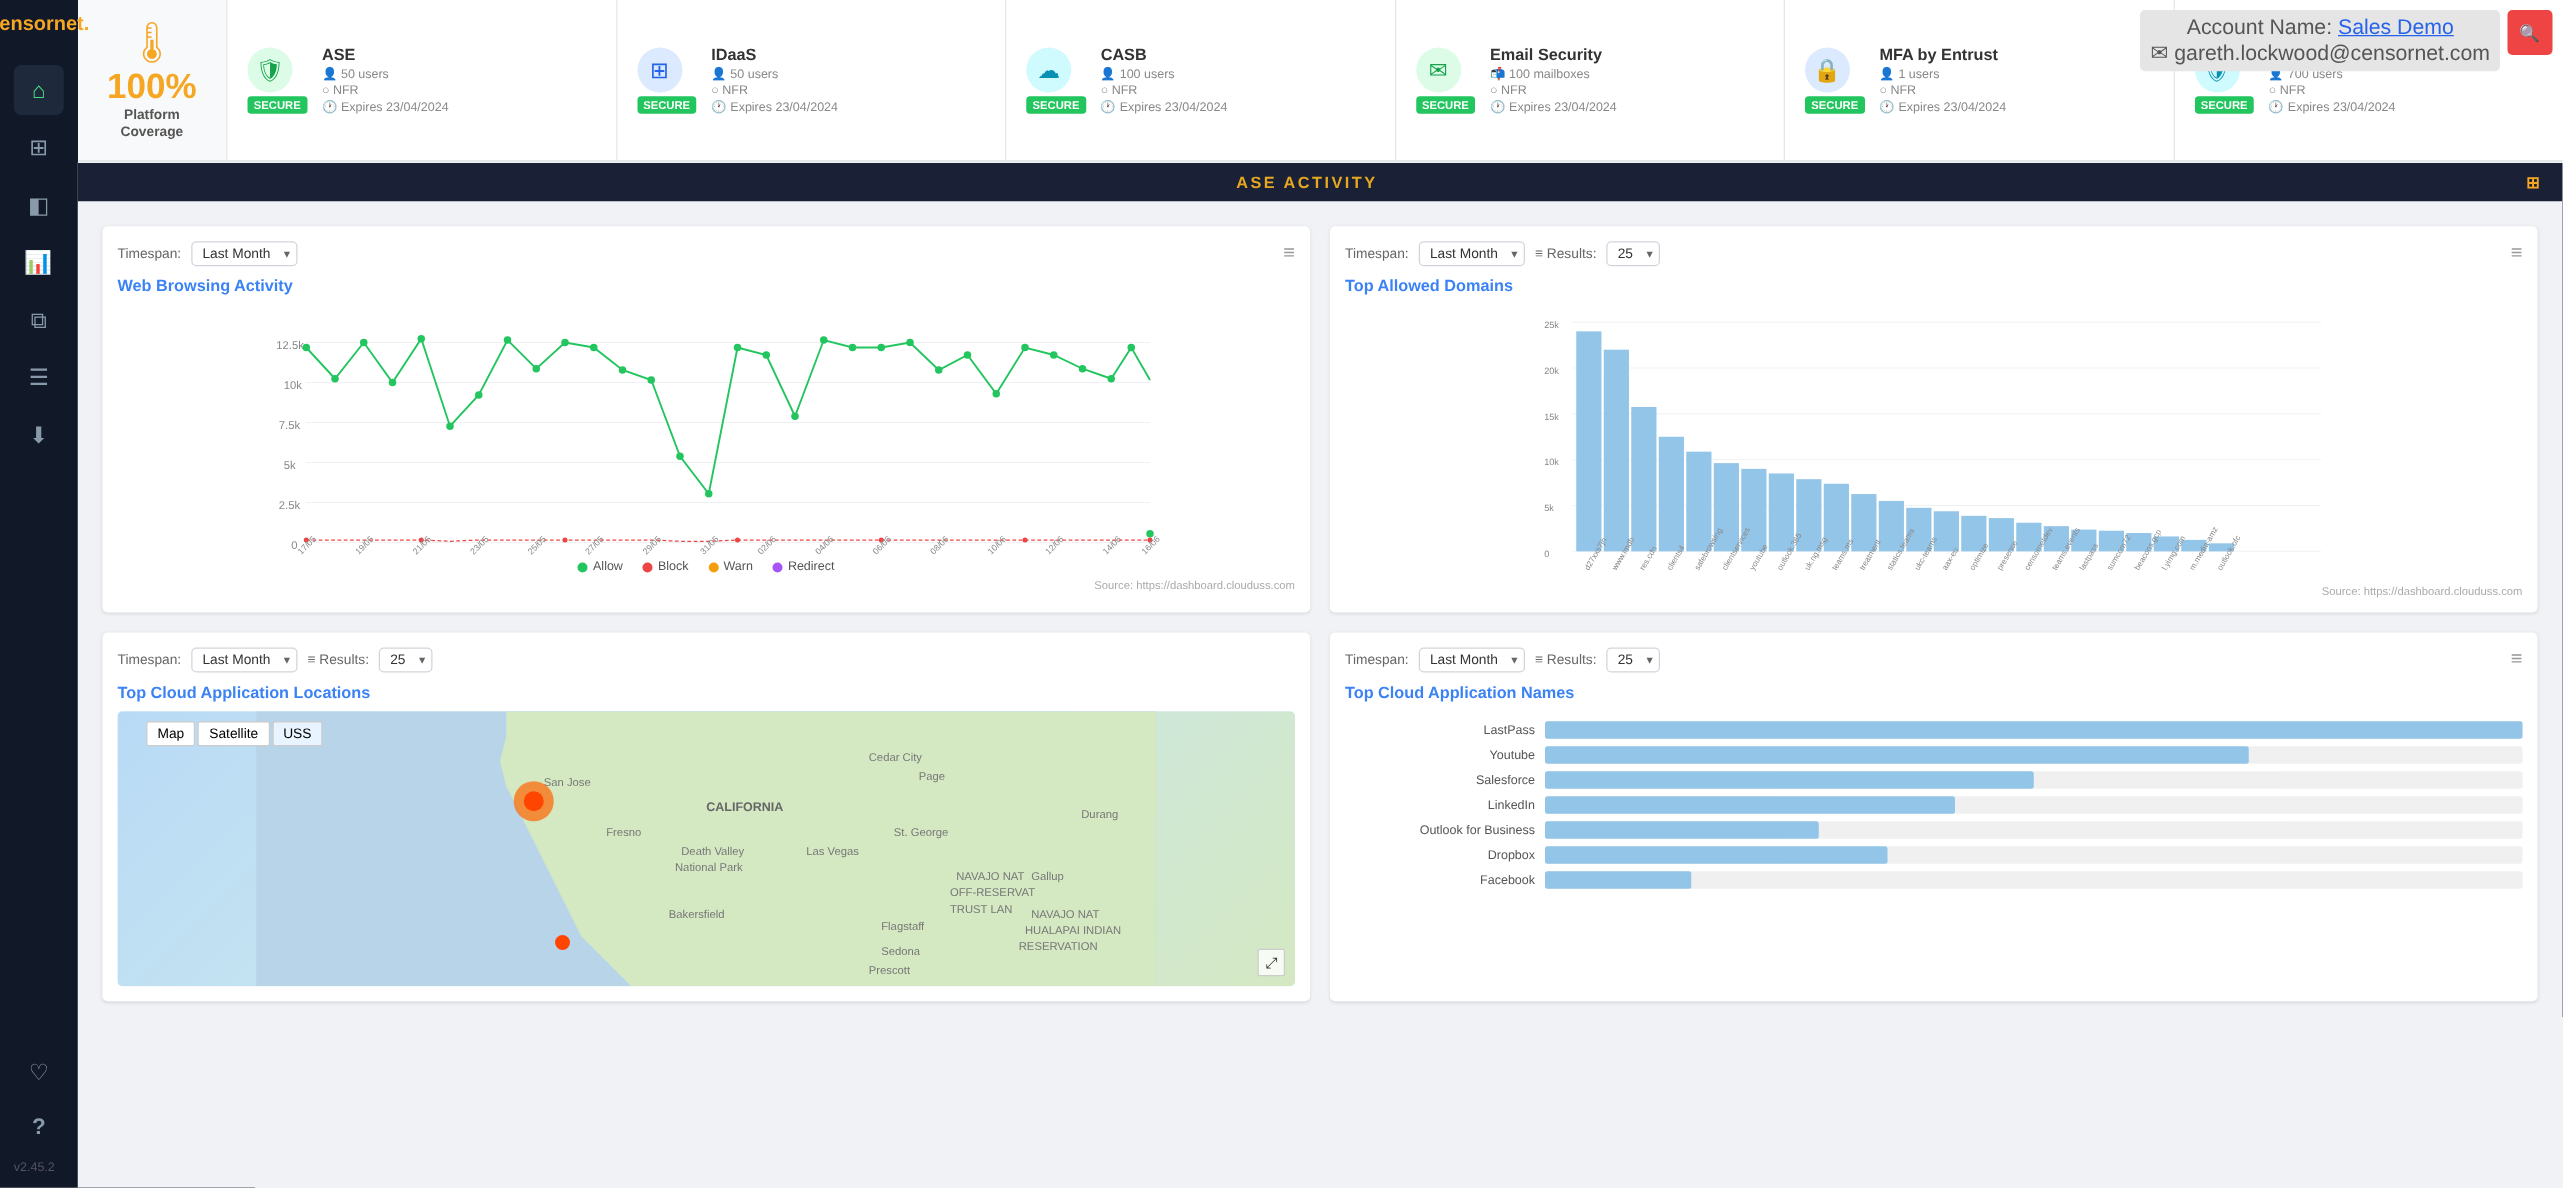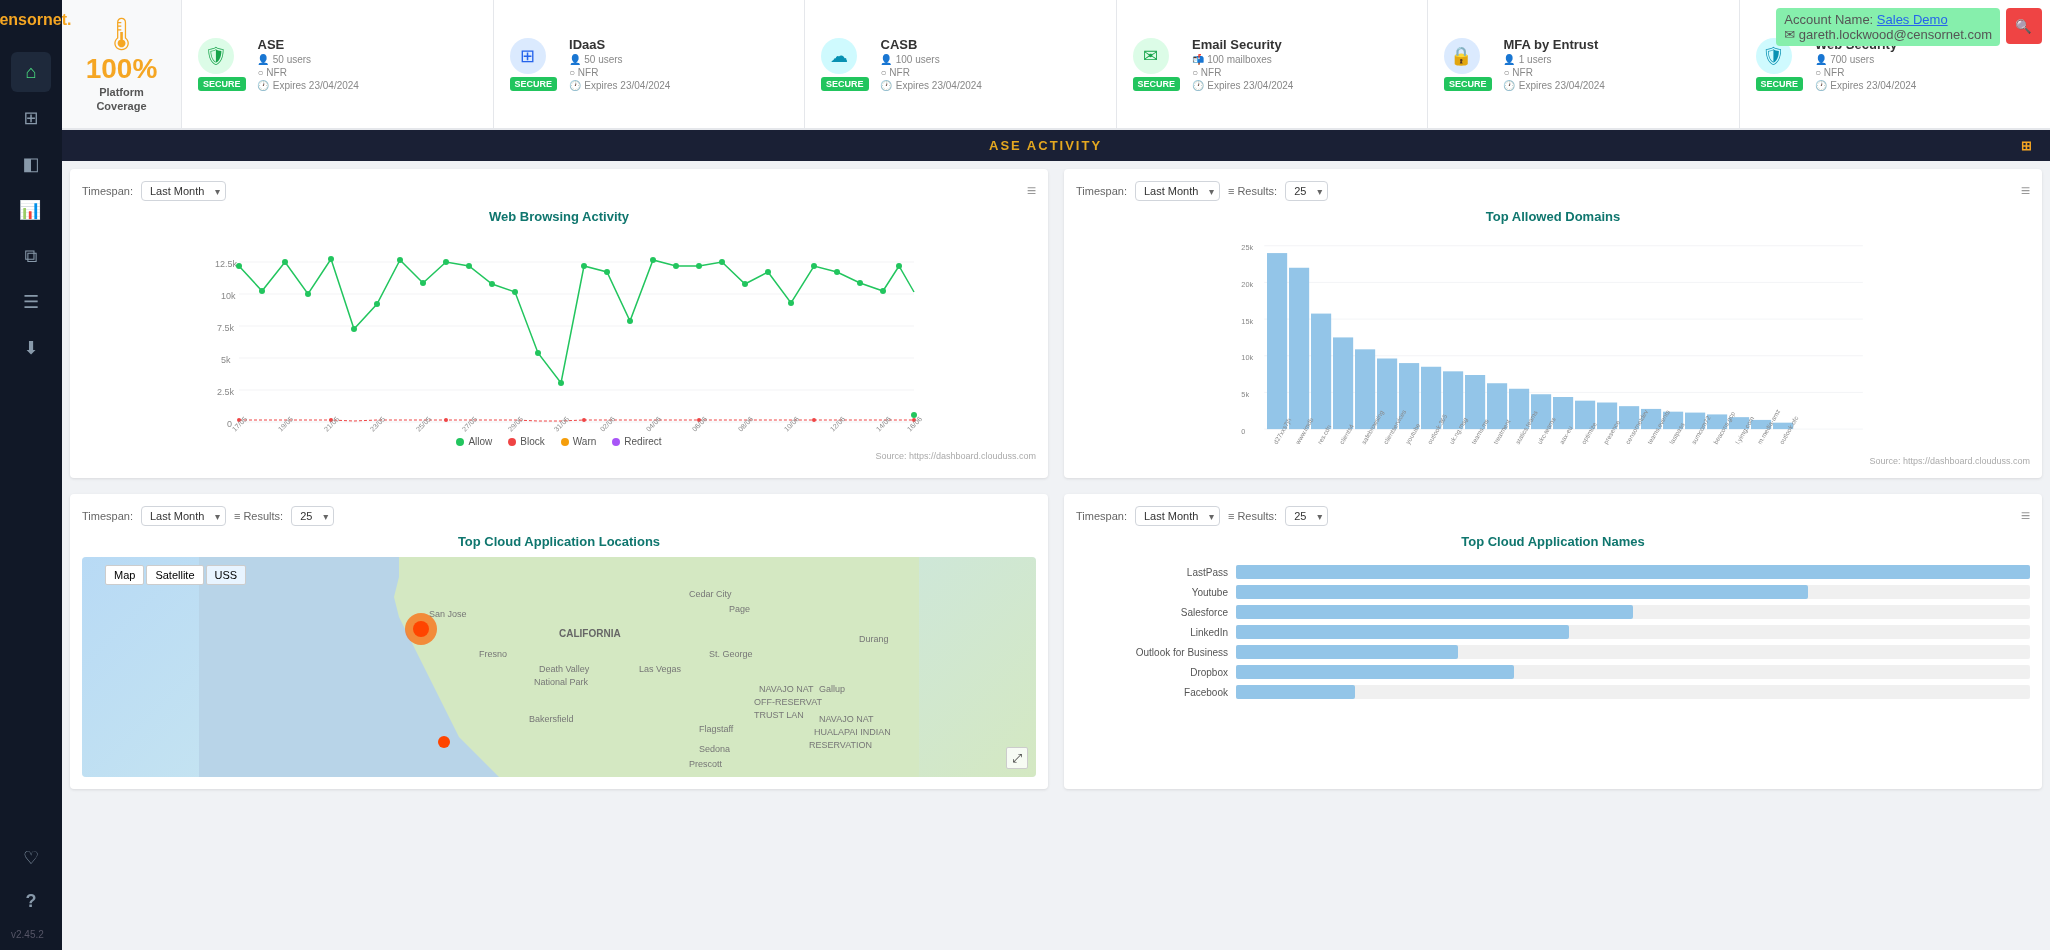--- a/index.html
+++ b/index.html
@@ -60,21 +60,21 @@
     .ase-banner {
       background: #1a2035; color: #e5a820; text-align: center; font-size: 13px;
       font-weight: 600; padding: 8px; letter-spacing: 2px; display: flex;
       align-items: center; justify-content: center;
     }
     .ase-banner-icon { margin-left: auto; margin-right: 8px; color: #f5a623; cursor: pointer; }
 
     
     .dashboard-grid {
       display: grid; grid-template-columns: 1fr 1fr; gap: 0;
-      padding: 0;
+      padding: 12px;
     }
     .panel {
       background: #fff; margin: 8px; border-radius: 4px;
       box-shadow: 0 1px 3px rgba(0,0,0,0.1); padding: 12px;
     }
     .panel-header {
       display: flex; align-items: center; justify-content: space-between; margin-bottom: 8px;
     }
     .timespan-row {
       display: flex; align-items: center; gap: 8px; font-size: 11px; color: #666;
@@ -83,21 +83,21 @@
       background: #fff; border: 1px solid #d1d5db; border-radius: 4px;
       padding: 3px 20px 3px 8px; font-size: 11px; cursor: pointer;
       appearance: none; position: relative; color: #333;
     }
     .dropdown-wrapper { position: relative; display: inline-block; }
     .dropdown-wrapper::after {
       content: '▾'; position: absolute; right: 6px; top: 50%; transform: translateY(-50%);
       pointer-events: none; font-size: 10px; color: #666;
     }
     .panel-title {
-      text-align: center; font-size: 13px; font-weight: 600; color: #0f766e; margin-bottom: 8px;
+      font-size: 13px; font-weight: 600; color: #3b82f6; margin-bottom: 8px;
     }
     .chart-menu { cursor: pointer; color: #999; font-size: 16px; }
 
     
     .chart-area { position: relative; width: 100%; height: 200px; }
     .chart-svg { width: 100%; height: 100%; }
 
     
     .chart-legend {
       display: flex; gap: 16px; justify-content: center; font-size: 10px;
@@ -143,22 +143,22 @@
     }
     .hbar-track {
       flex: 1; background: #f0f0f0; border-radius: 2px; height: 14px; position: relative;
     }
     .hbar-fill {
       height: 100%; background: #93c5e8; border-radius: 2px;
     }
 
     
     .account-info {
-      position: fixed; top: 8px; right: 50px; text-align: left; font-size: 13px; color: #555; z-index: 200;
-      background: #86efac; padding: 4px 8px; border-radius: 4px;
+      position: fixed; top: 8px; right: 50px; text-align: center; font-size: 17px; color: #555; z-index: 200;
+      background: #e5e5e5; padding: 4px 8px; border-radius: 4px;
     }
     .account-link { color: #2563eb; text-decoration: underline; cursor: pointer; }
 
     .search-icon-btn {
       position: fixed; top: 8px; right: 8px; background: #ef4444; color: #fff;
       border: none; border-radius: 4px; width: 36px; height: 36px;
       display: flex; align-items: center; justify-content: center; cursor: pointer; z-index: 200;
     }
 
     .secure-icon {

